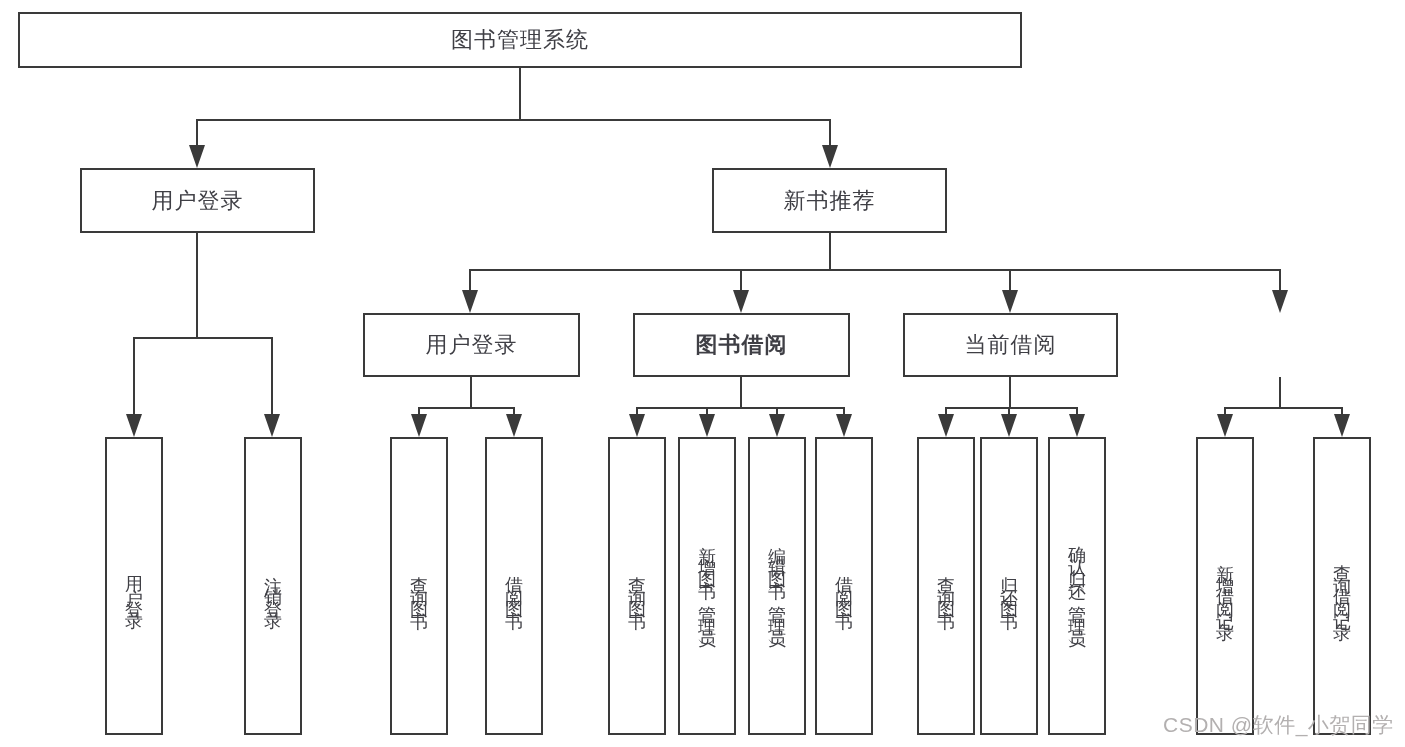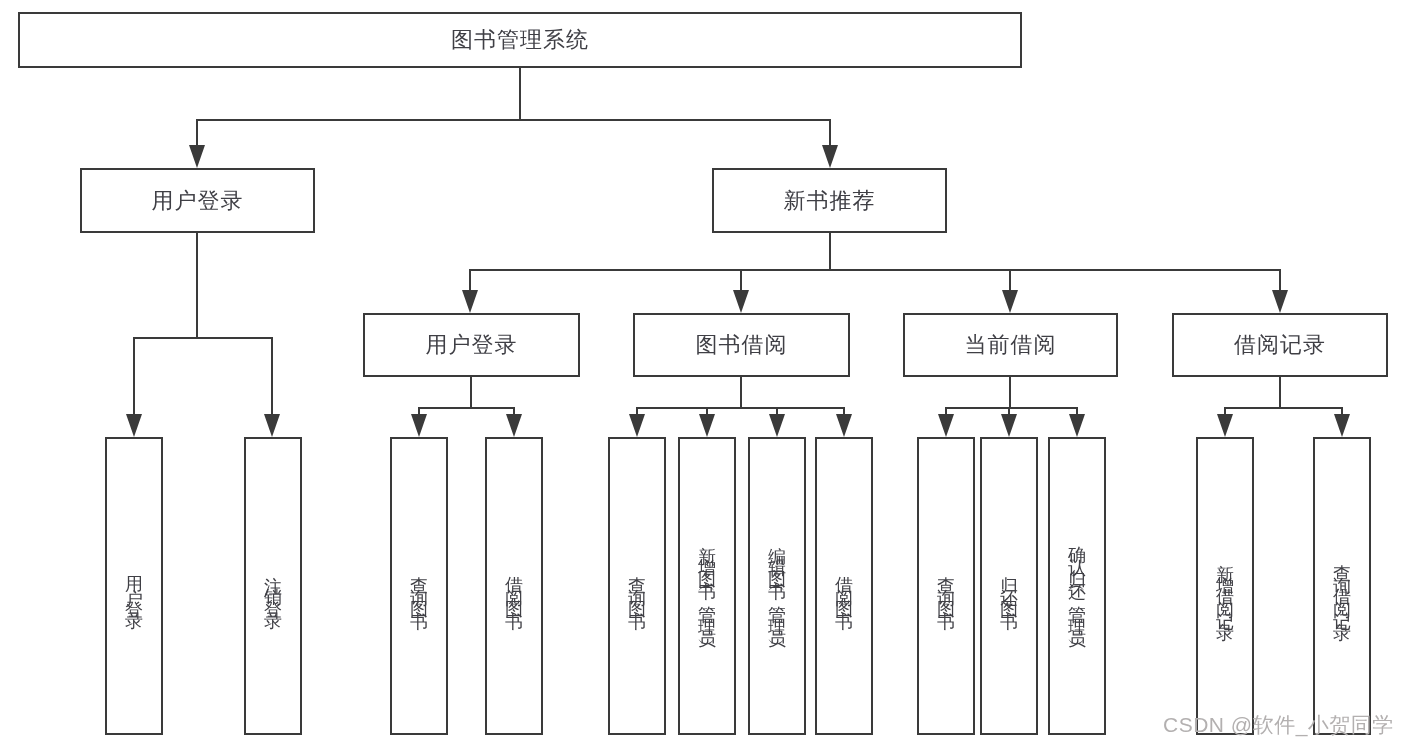--- a/index.html
+++ b/index.html
@@ -78,28 +78,25 @@
   <div class="node" style="left:80px; top:168px; width:235px; height:65px;">
     <span class="hlabel">用户登录</span>
   </div>
   <div class="node" style="left:712px; top:168px; width:235px; height:65px;">
     <span class="hlabel">新书推荐</span>
   </div>
 
   <div class="node" style="left:363px; top:313px; width:217px; height:64px;">
     <span class="hlabel">用户登录</span>
   </div>
-  <div class="node" style="left:633px; top:313px; width:217px; height:64px;">
+  <div class="node" style="left:633px; top:313px; width:217px; height:64px;font-weight:bold;">
     <span class="hlabel">图书借阅</span>
   </div>
   <div class="node" style="left:903px; top:313px; width:215px; height:64px;text-align:center;">
     <span class="hlabel">当前借阅</span>
-  </div>
-  <div class="node" style="left:1172px; top:313px; width:216px; height:64px;">
-    <span class="hlabel">借阅记录</span>
   </div>
 
   <div class="node" style="left:105px; top:437px; width:58px; height:298px;">
     <span class="vlabel">用户登录</span>
   </div>
   <div class="node" style="left:244px; top:437px; width:58px; height:298px;">
     <span class="vlabel">注销登录</span>
   </div>
 
   <div class="node" style="left:390px; top:437px; width:58px; height:298px;">

